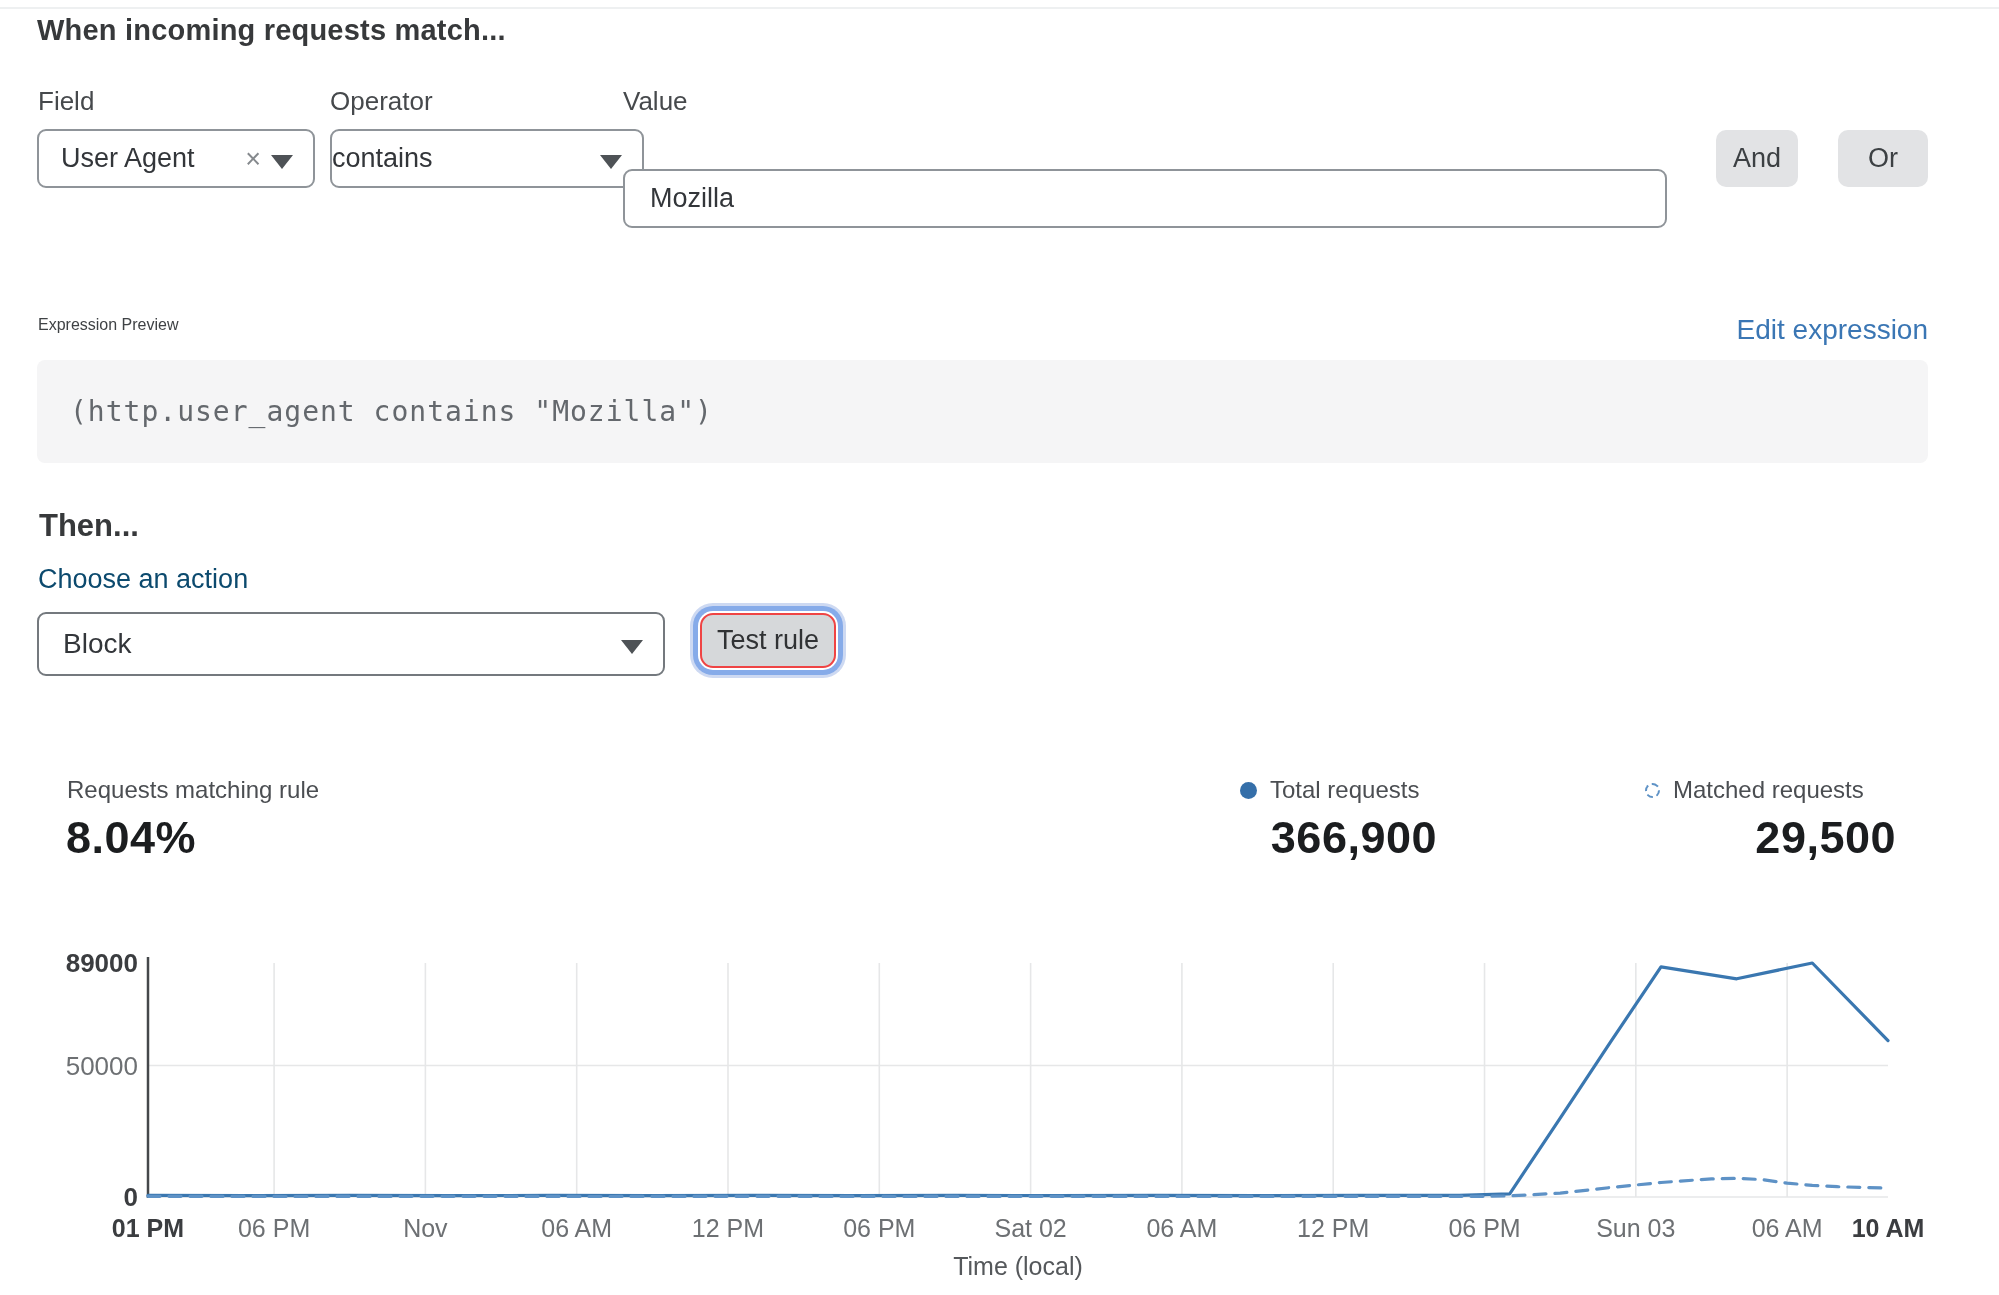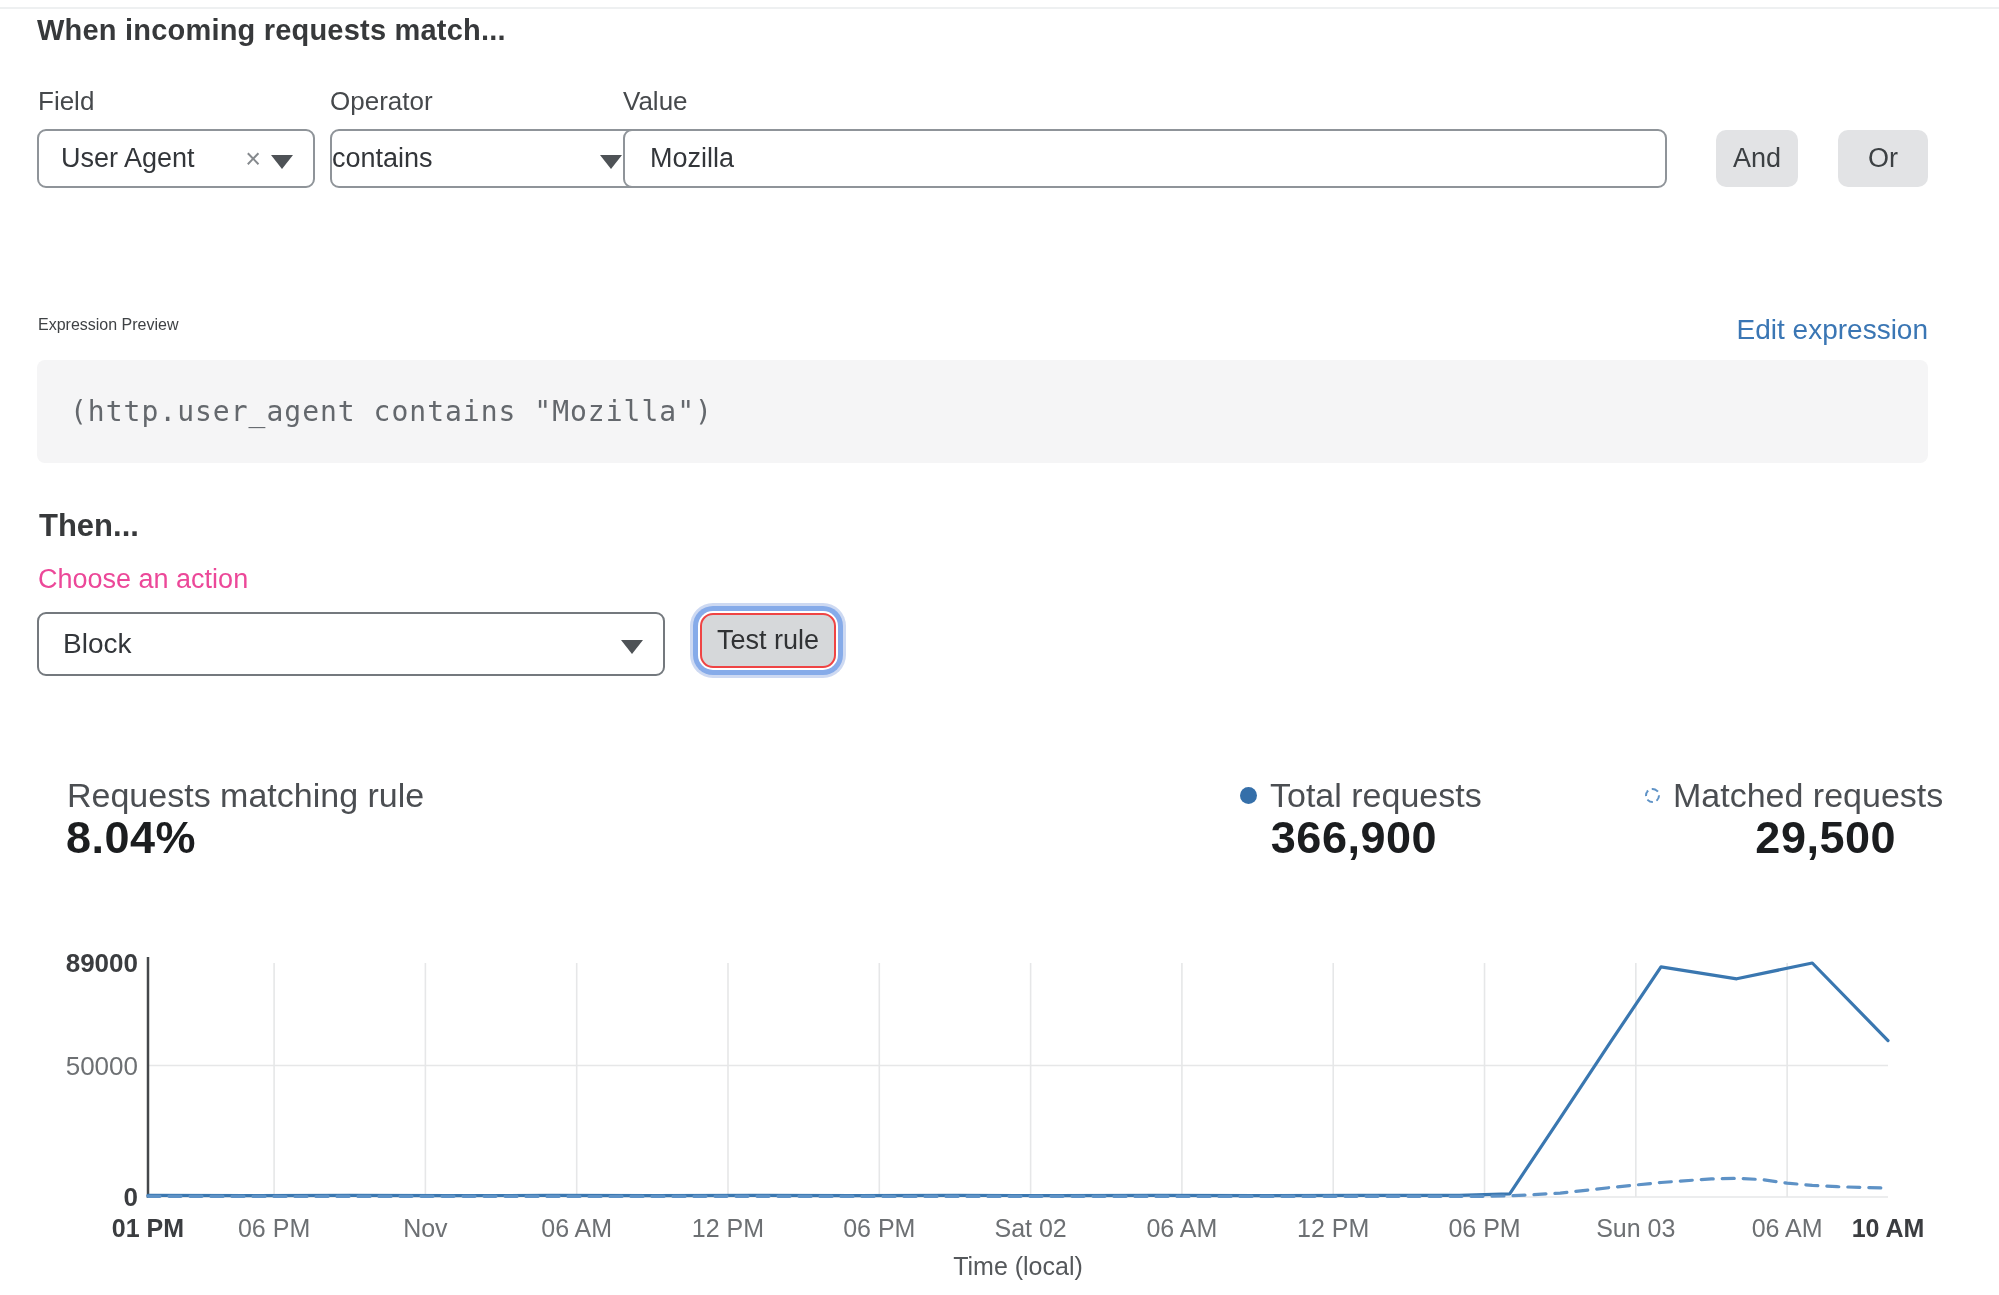--- a/index.html
+++ b/index.html
@@ -12,40 +12,40 @@
   .h1 { left:37px; top:14px; font-size:29px; font-weight:700; color:#37393b; letter-spacing:.2px; }
 
   .col-label { top:86px; font-size:26px; color:#46494c; }
   .lbl-field { left:38px; }
   .lbl-operator { left:330px; }
   .lbl-value { left:623px; }
 
   .control { top:129px; height:59px; background:#fff; border:2px solid #8f9499; border-radius:9px; display:flex; align-items:center; font-size:27px; color:#33363a; }
   .select-field { left:37px; width:278px; padding-left:22px;text-align:right; }
   .select-operator { left:330px; width:314px; }
-  .input-value { left:623px; width:1044px; }
+  .input-value { left:623px; width:1044px;margin-top:40px; }
   .input-value input { width:100%; height:100%; border:0; outline:none; background:transparent; font:inherit; color:#33363a; padding-left:25px; border-radius:9px; }
   .clear-x { position:absolute; right:52px; top:50%; transform:translateY(-50%); font-size:27px; color:#85898d; line-height:1; }
   .chev { position:absolute; right:20px; top:50%; transform:translateY(-28%); width:0; height:0; border-left:11px solid transparent; border-right:11px solid transparent; border-top:14px solid #4e5256; }
 
   .gray-btn { top:130px; height:57px; background:#e2e3e5; border:0; border-radius:10px; font-size:27px; color:#3c4043; display:flex; align-items:center; justify-content:center; cursor:pointer; }
   .btn-and { left:1716px; width:82px; }
   .btn-or  { left:1838px; width:90px; }
 
   .expr-label { left:38px; top:316px; font-size:16px; color:#3f4245; }
   .edit-link { top:314px; right:71px; font-size:28px; color:#3a76b4; cursor:pointer; }
   .code-box { left:37px; top:360px; width:1891px; height:103px; background:#f5f5f6; border-radius:8px; display:flex; align-items:center; }
   .code-text { font-family:"DejaVu Sans Mono","Liberation Mono",monospace; font-size:28px; color:#64686d; padding-left:33px; letter-spacing:1px; }
 
   .h2 { left:39px; top:508px; font-size:31px; font-weight:700; color:#37393b; }
-  .choose-label { left:38px; top:564px; font-size:27px; color:#ec4899; }
+  .choose-label { left:38px; top:564px; font-size:27px; color:#0c4a6e; }
   .select-action { left:37px; top:612px; width:628px; height:64px; border-color:#74797e; padding-left:24px; font-size:28px; }
   .test-btn { left:700px; top:613px; width:136px; height:55px; background:#d6d8da; border:2px solid #ef4444; border-radius:13px; font-size:27px; color:#303234; display:flex; align-items:center; justify-content:center; cursor:pointer; box-shadow:0 0 0 2px #ffffff, 0 0 0 7px #86abe9, 0 0 0 10px #cdd9f2; }
 
-  .stat-label { font-size:34px; color:#4b4e52; }
+  .stat-label { font-size:24px; color:#4b4e52; }
   .stat-big { font-size:45px; font-weight:700; color:#1b1d1f; letter-spacing:.5px; }
   .matching-label { left:67px; top:776px; }
   .matching-value { left:66px; top:812px; }
   .legend-row { display:flex; align-items:center; gap:13px; }
   .legend-total { left:1240px; top:776px; }
   .legend-matched { left:1645px; top:776px;text-align:right; }
   .dot { width:17px; height:17px; border-radius:50%; background:#356fa9; }
   .dashed-dot { width:15px; height:15px; border-radius:50%; border:2.5px dashed #5e92c6; background:#fff; }
   .total-value { top:812px; right:562px; }
   .matched-value { top:812px; right:103px; }

